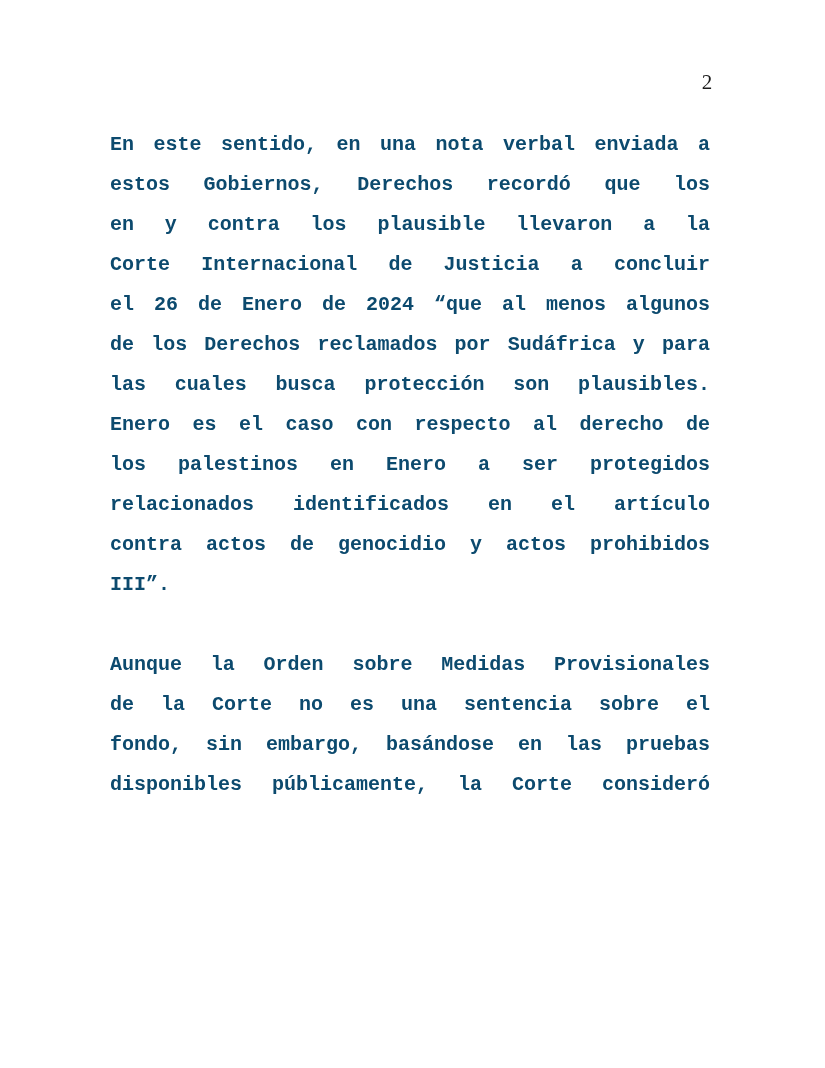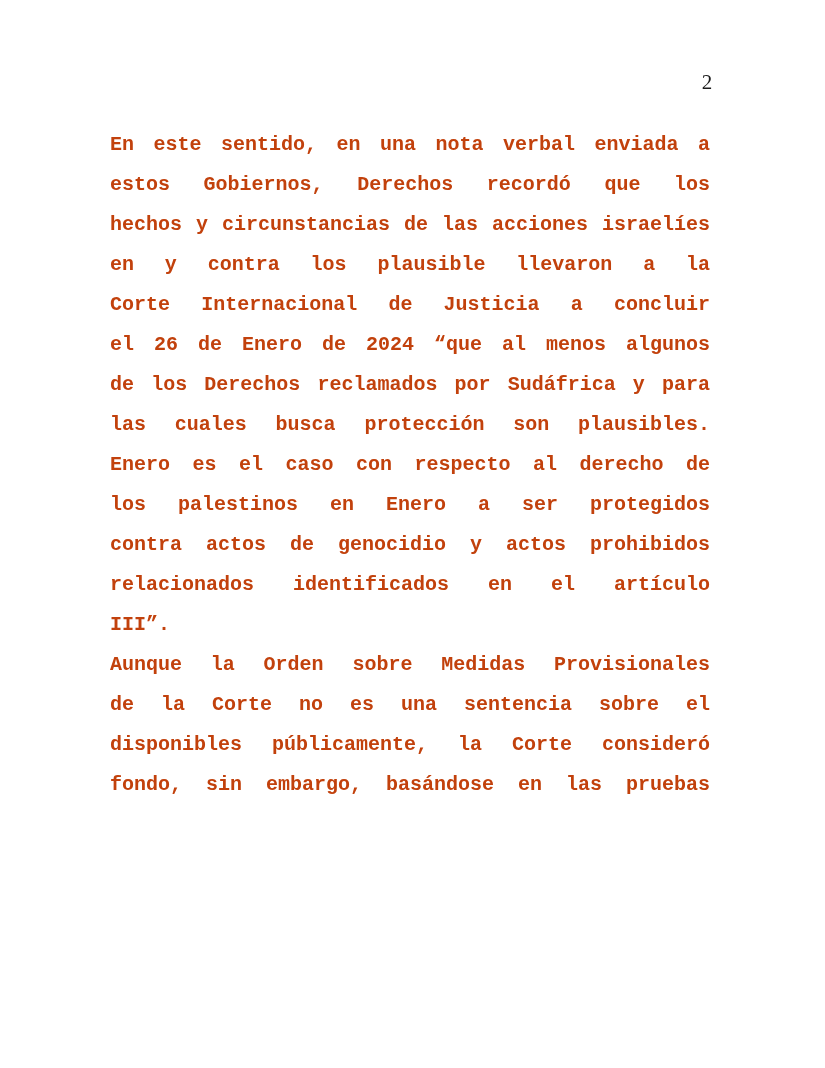--- a/index.html
+++ b/index.html
@@ -27,55 +27,55 @@
   }
   .body-text {
     position: absolute;
     left: 110px;
     top: 125px;
     width: 600px;
     font-family: "Liberation Mono", "DejaVu Sans Mono", monospace;
     font-weight: bold;
     font-size: 20px;
     line-height: 40px;
-    color: #c2410c;
+    color: #0c4a6e;
   }
   .paragraph + .paragraph {
+    margin-top: 40px; 
   }
   .line {
     width: 100%;
     text-align: justify;
     text-align-last: justify;
     white-space: nowrap;
   }
   .line.left {
     text-align-last: left;
   }
 </style>
 </head>
 <body>
 
 <div class="page">
   <div class="page-number">2</div>
   <div class="body-text">
       <div class="paragraph">
         <div class="line">En este sentido, en una nota verbal enviada a</div>
         <div class="line">estos Gobiernos, Derechos recordó que los</div>
-        <div class="line">hechos y circunstancias de las acciones israelíes</div>
         <div class="line">en y contra los plausible llevaron a la</div>
         <div class="line">Corte Internacional de Justicia a concluir</div>
         <div class="line">el 26 de Enero de 2024 “que al menos algunos</div>
         <div class="line">de los Derechos reclamados por Sudáfrica y para</div>
         <div class="line">las cuales busca protección son plausibles.</div>
         <div class="line">Enero es el caso con respecto al derecho de</div>
         <div class="line">los palestinos en Enero a ser protegidos</div>
+        <div class="line">relacionados identificados en el artículo</div>
         <div class="line">contra actos de genocidio y actos prohibidos</div>
-        <div class="line">relacionados identificados en el artículo</div>
         <div class="line left">III”.</div>
       </div>
       <div class="paragraph">
         <div class="line">Aunque la Orden sobre Medidas Provisionales</div>
         <div class="line">de la Corte no es una sentencia sobre el</div>
+        <div class="line">fondo, sin embargo, basándose en las pruebas</div>
         <div class="line">disponibles públicamente, la Corte consideró</div>
-        <div class="line">fondo, sin embargo, basándose en las pruebas</div>
       </div>
     </div>
 </div>
 
 </body></html>

